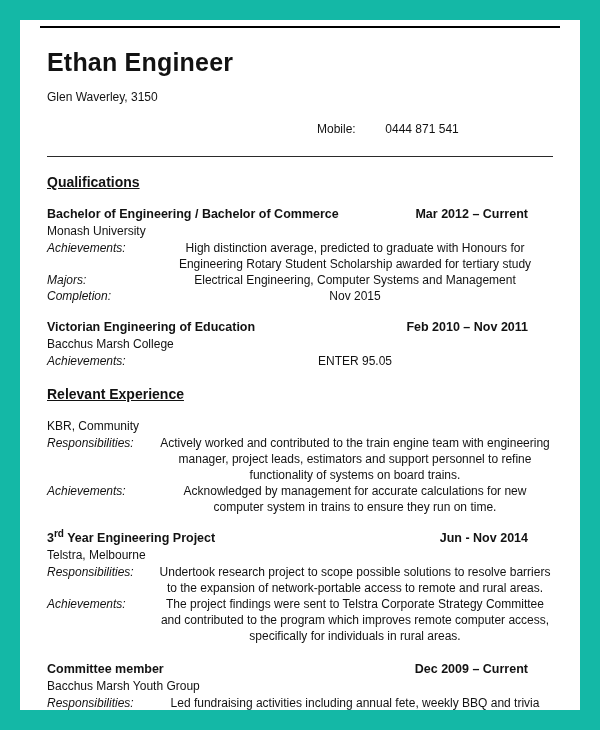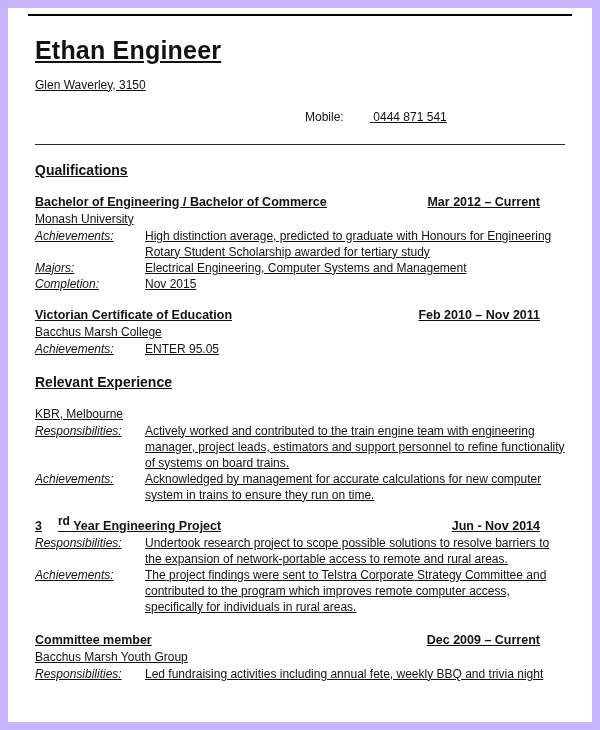--- a/index.html
+++ b/index.html
@@ -5,23 +5,22 @@
     html, body { margin: 0; padding: 0; }
     body {
       width: 600px; height: 730px;
       background: #e8e8e8;
       font-family: "Liberation Sans", "DejaVu Sans", sans-serif;
       color: #121212;
     }
     .frame {
       width: 600px; height: 730px;
       box-sizing: border-box;
-      background: #c4b5fd;
-      padding: 8px;
-      text-decoration: underline;
+      background: #14b8a6;
+      padding: 20px;
     }
     .page {
       background: #ffffff;
       width: 100%; height: 100%;
       box-sizing: border-box;
       padding: 4px 27px 10px 27px;
       overflow: hidden;
     }
     .top-rule {
       height: 2px;
@@ -72,22 +71,22 @@
     }
     .entry-header.inline { justify-content: space-between; }
     .entry-header.inline .entry-date { margin-left: 26px; }
     .org { line-height: 17px; }
     .detail-row { display: flex; }
     .detail-label {
       font-style: italic;
       flex: 0 0 110px;
       width: 110px;
     }
-    .detail-text { flex: 1; }
-    sup.ordinal { font-size: 12px; line-height: 0; margin-left: 16px; }
+    .detail-text { flex: 1; text-align: center; }
+    sup.ordinal { font-size: 10px; line-height: 0; }
   </style>
 </head>
 <body>
 
 <div class="frame">
   <div class="page">
 
     <div class="top-rule"></div>
 
     <h1 class="name">Ethan Engineer</h1>
@@ -124,51 +123,52 @@
           <span class="detail-text">Electrical Engineering, Computer Systems and Management</span>
         </div>
         <div class="detail-row">
           <span class="detail-label">Completion:</span>
           <span class="detail-text">Nov 2015</span>
         </div>
       </div>
 
       <div class="entry">
         <div class="entry-header">
-          <span class="entry-title">Victorian Certificate of Education</span>
+          <span class="entry-title">Victorian Engineering of Education</span>
           <span class="entry-date">Feb 2010 – Nov 2011</span>
         </div>
         <div class="org">Bacchus Marsh College</div>
         <div class="detail-row">
           <span class="detail-label">Achievements:</span>
           <span class="detail-text">ENTER 95.05</span>
         </div>
       </div>
     </div>
 
     <div class="section">
       <h2 class="section-heading">Relevant Experience</h2>
 
       <div class="entry">
-        <div class="org">KBR, Melbourne</div>
+        <div class="org">KBR, Community</div>
         <div class="detail-row">
           <span class="detail-label">Responsibilities:</span>
           <span class="detail-text">Actively worked and contributed to the train engine team with engineering manager, project leads, estimators and support personnel to refine functionality of systems on board trains.</span>
         </div>
         <div class="detail-row">
           <span class="detail-label">Achievements:</span>
           <span class="detail-text">Acknowledged by management for accurate calculations for new computer system in trains to ensure they run on time.</span>
         </div>
       </div>
 
       <div class="entry">
         <div class="entry-header">
           <span class="entry-title"><span>3</span><sup class="ordinal">rd</sup><span> Year Engineering Project</span></span>
           <span class="entry-date">Jun - Nov 2014</span>
         </div>
+        <div class="org">Telstra, Melbourne</div>
         <div class="detail-row">
           <span class="detail-label">Responsibilities:</span>
           <span class="detail-text">Undertook research project to scope possible solutions to resolve barriers to the expansion of network-portable access to remote and rural areas.</span>
         </div>
         <div class="detail-row">
           <span class="detail-label">Achievements:</span>
           <span class="detail-text">The project findings were sent to Telstra Corporate Strategy Committee and contributed to the program which improves remote computer access, specifically for individuals in rural areas.</span>
         </div>
       </div>
     </div>

